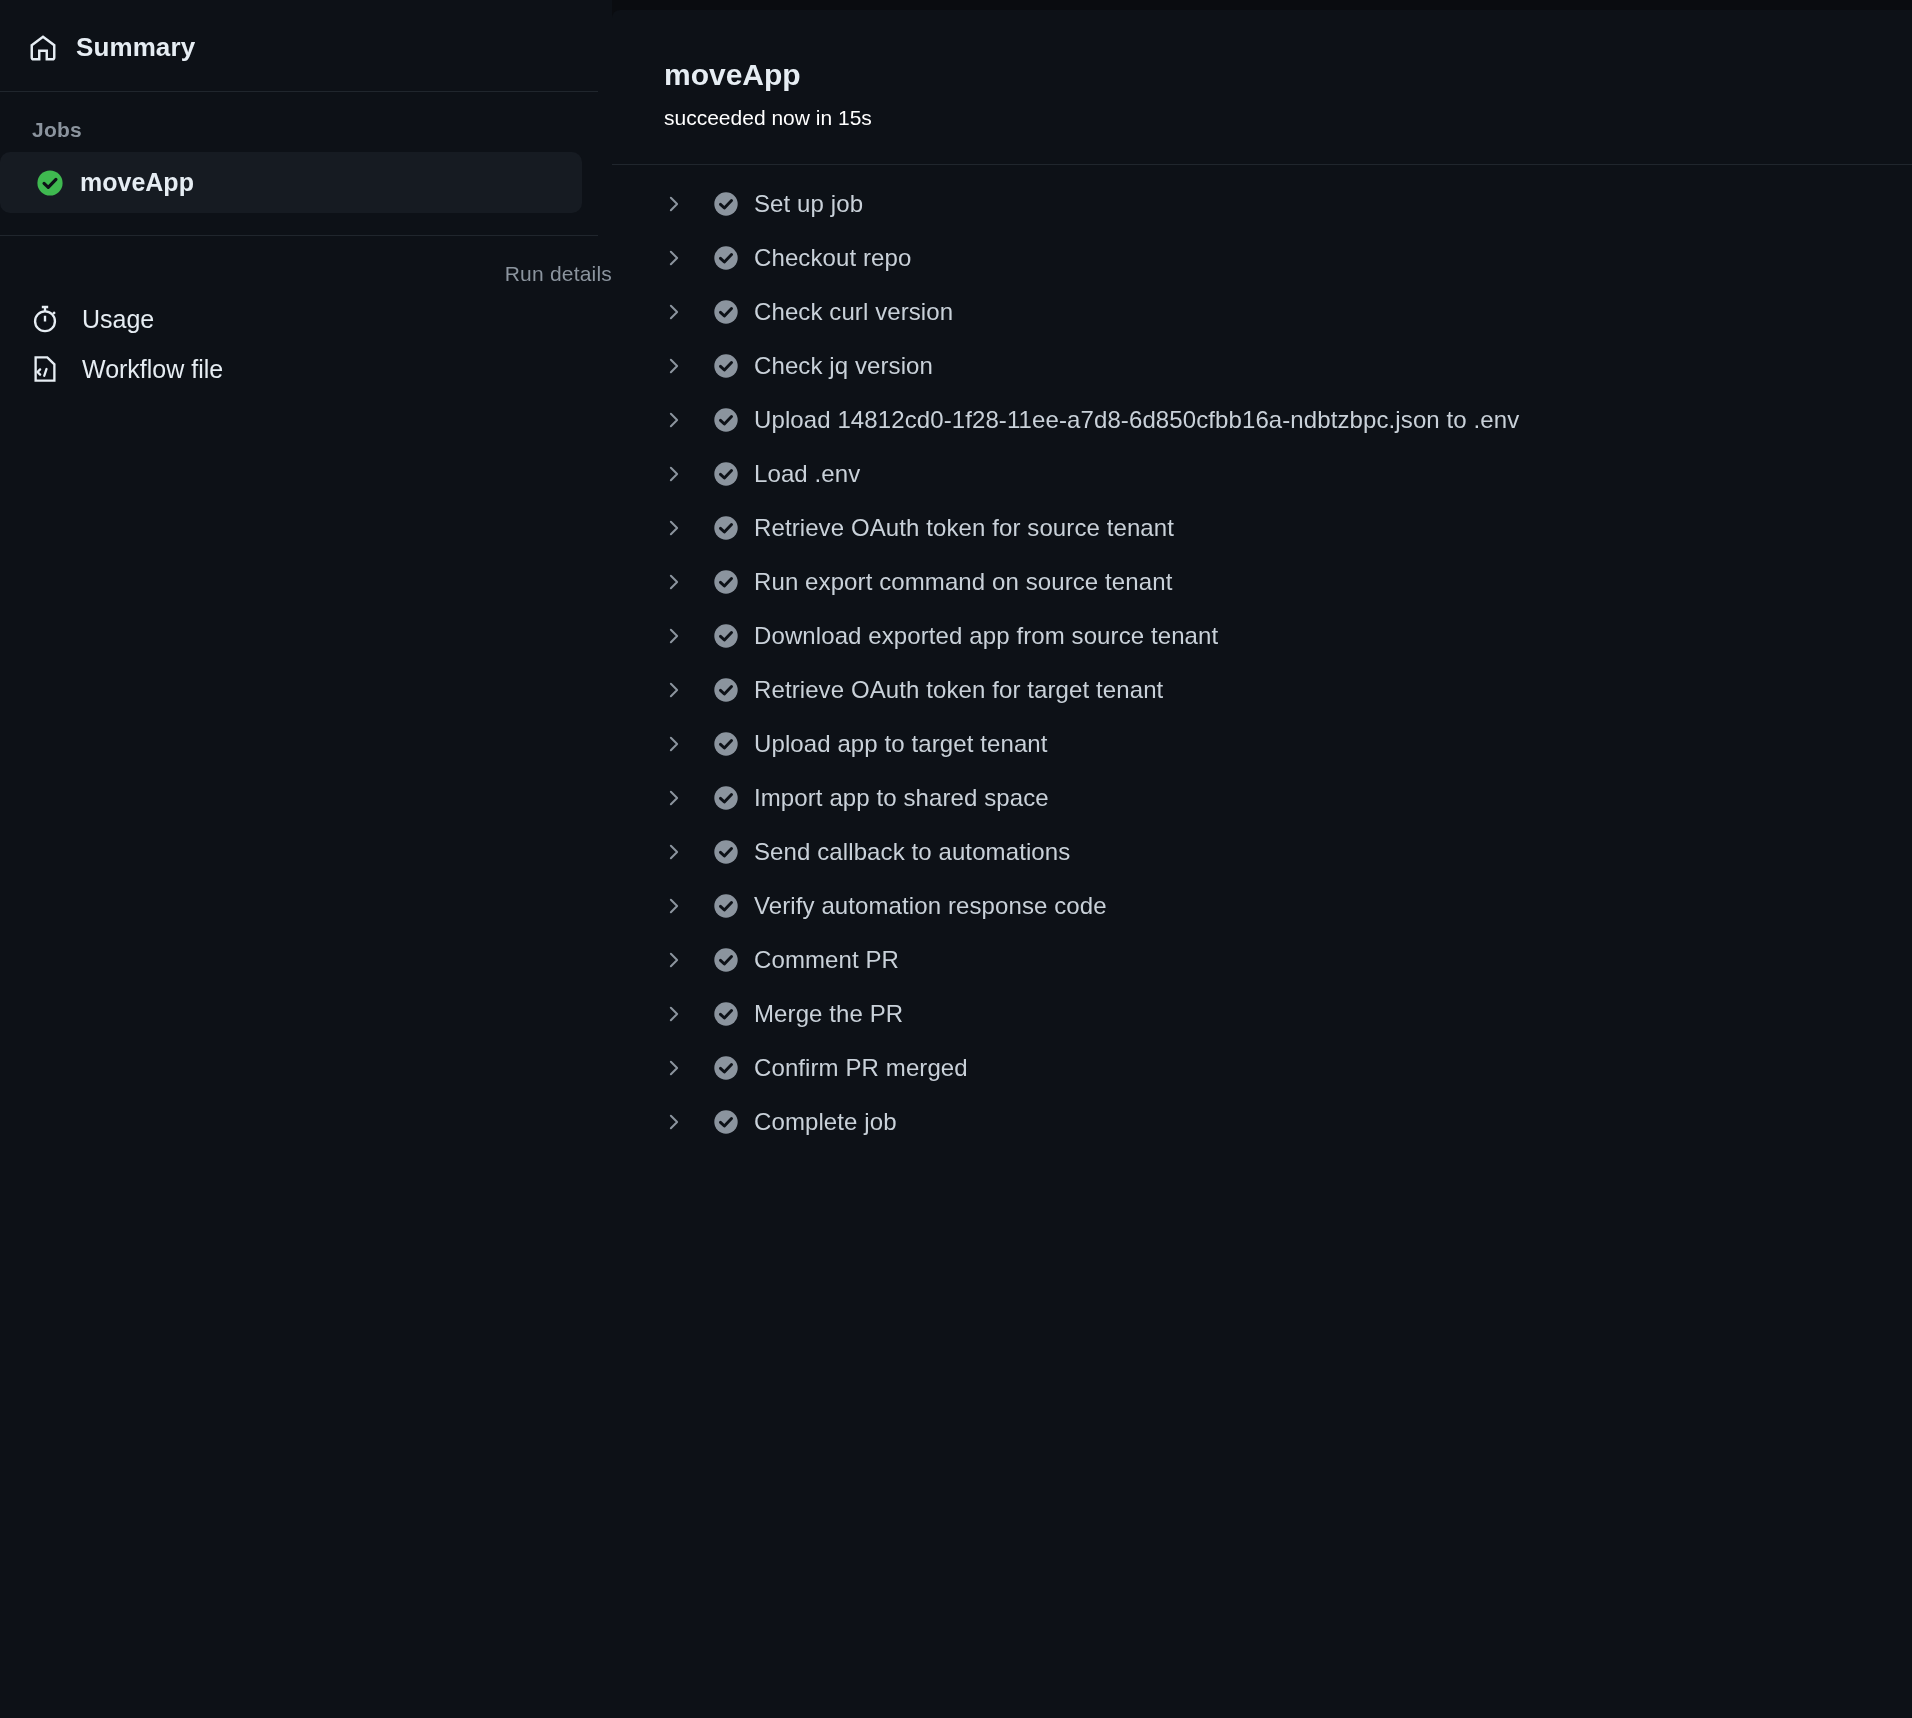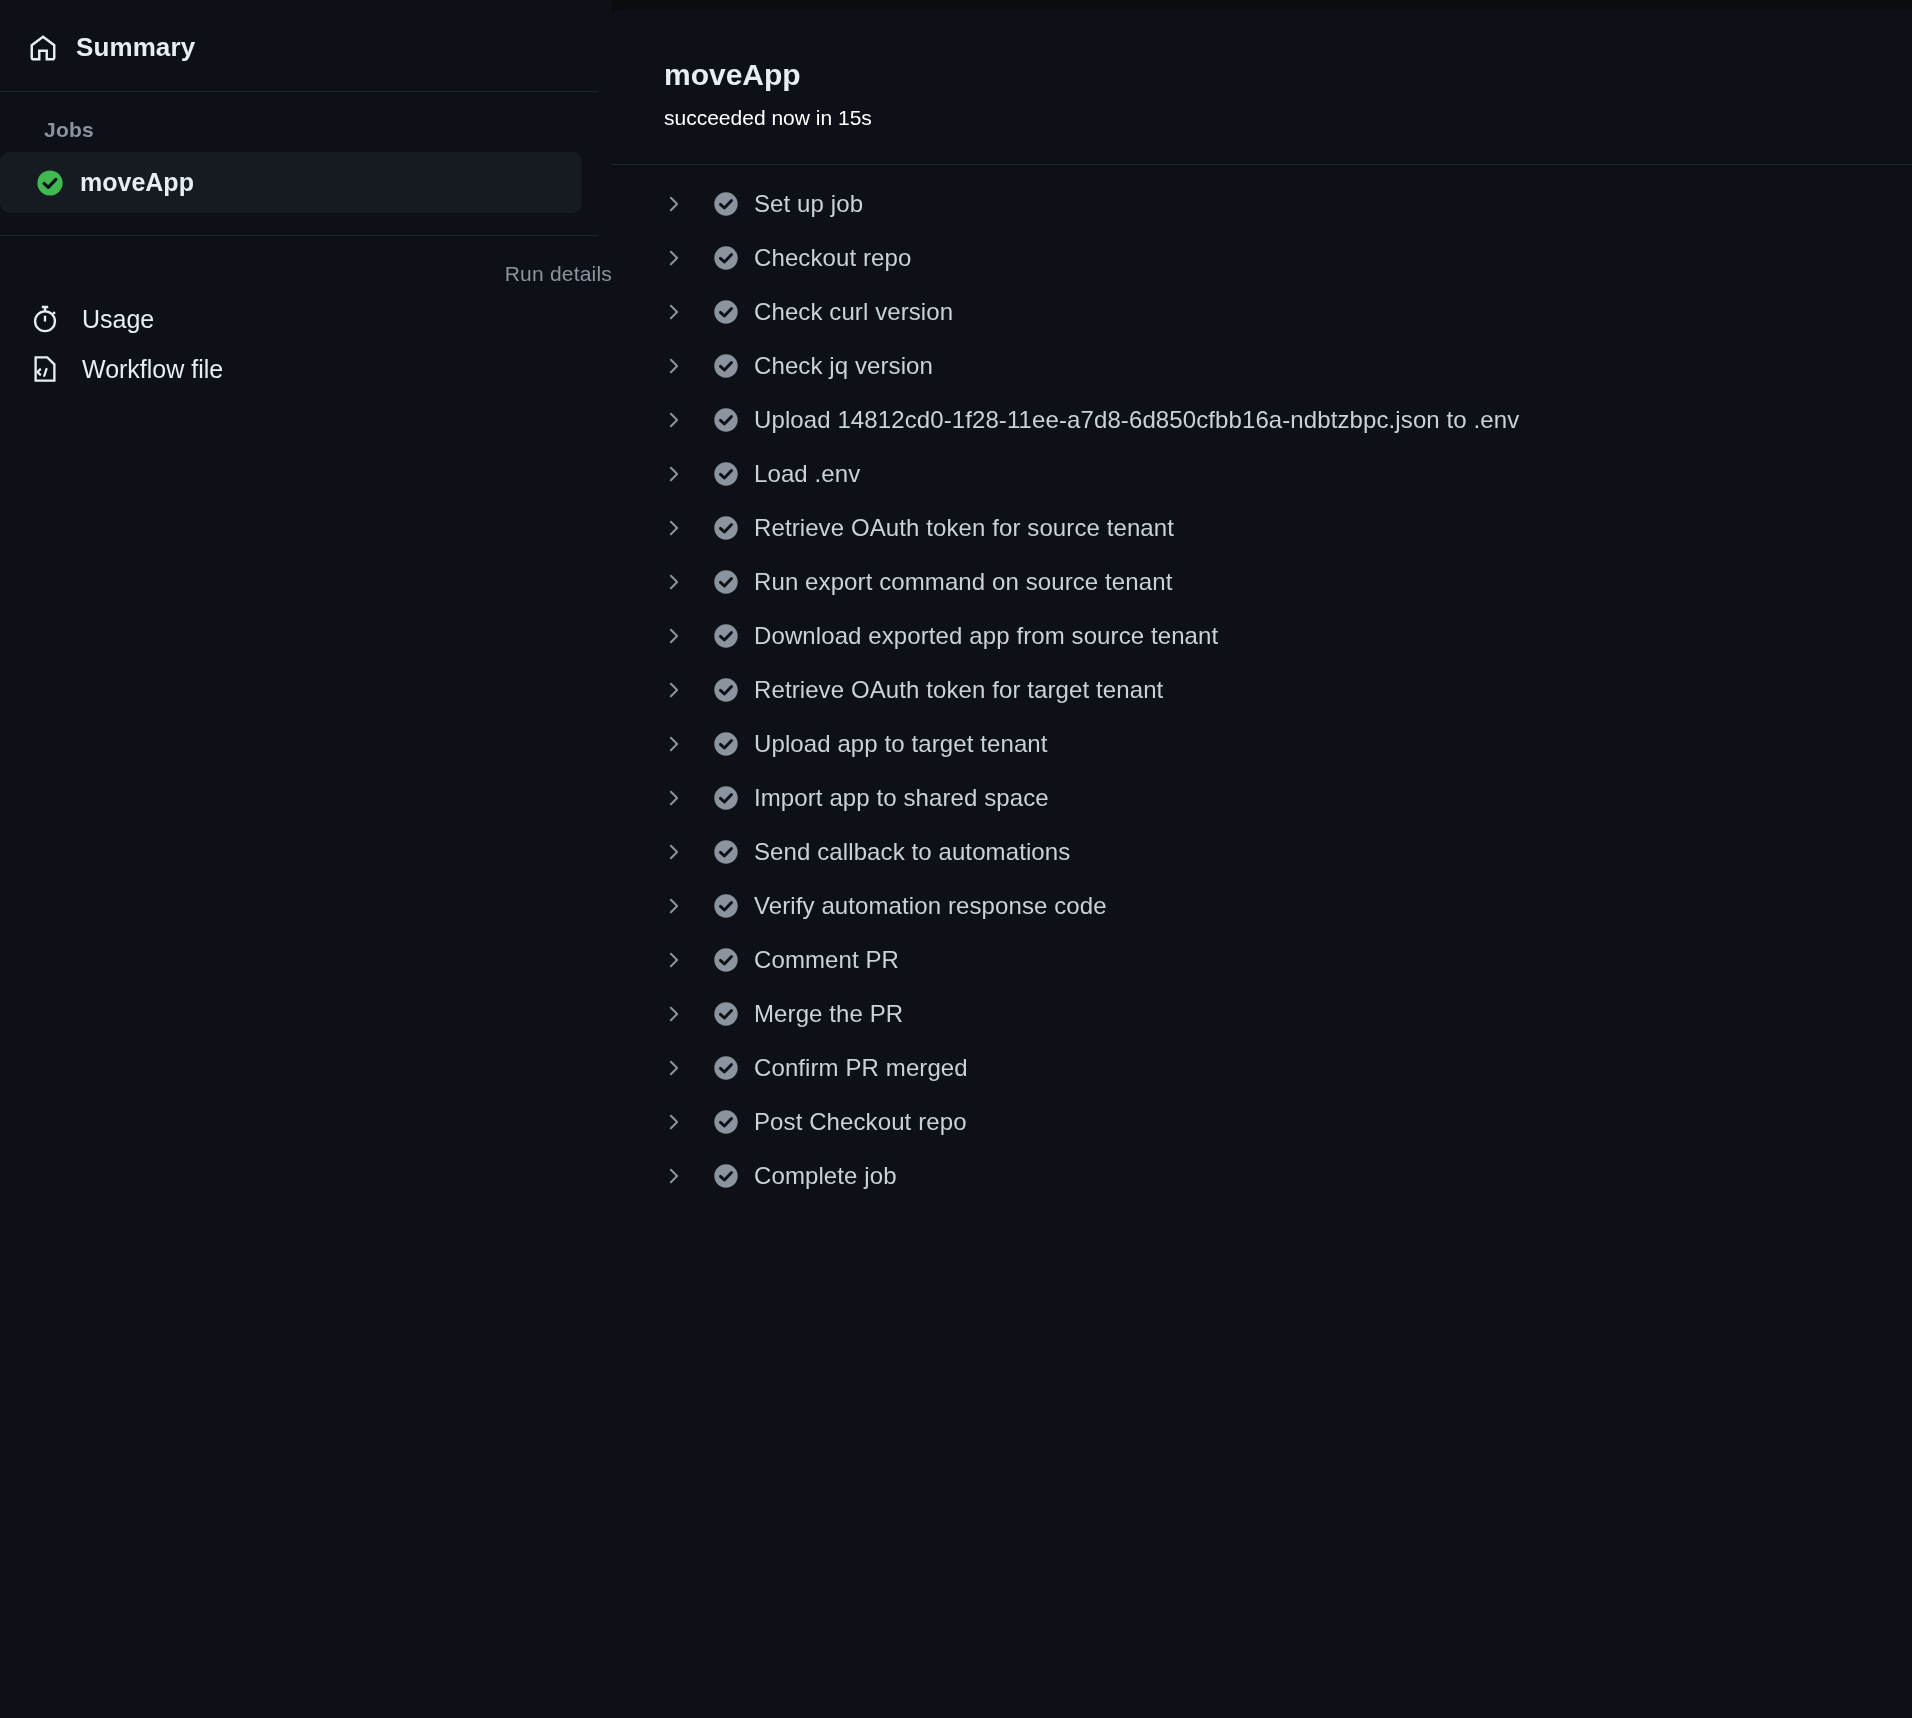--- a/index.html
+++ b/index.html
@@ -48,21 +48,21 @@
     font-weight: 600;
     color: #e6edf3;
     letter-spacing: 0.1px;
   }
   .icon-svg { display: block; }
 
   .jobs-header {
     font-size: 21px;
     font-weight: 700;
     color: #8b949e;
-    padding: 26px 0 10px 44px;
+    padding: 26px 0 10px 32px;
     letter-spacing: 0.2px;
   }
   .job-item {
     display: flex;
     align-items: center;
     gap: 16px;
     margin: 0 30px 0 0;
     padding: 16px 0 16px 36px;
     background: #161b22;
     border-radius: 10px;
@@ -472,32 +472,18 @@
             <svg class="icon-svg" width="20" height="20" viewBox="0 0 16 16" fill="none" stroke="#8b949e" stroke-width="1.6" stroke-linecap="round" stroke-linejoin="round">
               <path d="M5.5 3 10.5 8l-5 5"></path>
             </svg>
           </span>
           <span class="step-status">
             <svg class="icon-svg" width="26" height="26" viewBox="0 0 16 16">
               <circle cx="8" cy="8" r="7.2" fill="#8b949e"></circle>
               <path d="M4.6 8.2 7 10.5l4.4-4.6" fill="none" stroke="#0d1117" stroke-width="1.8" stroke-linecap="round" stroke-linejoin="round"></path>
             </svg>
           </span>
-          <span class="step-label">Post Checkout repo</span>
-        </div>
-        <div class="step-row">
-          <span class="chevron">
-            <svg class="icon-svg" width="20" height="20" viewBox="0 0 16 16" fill="none" stroke="#8b949e" stroke-width="1.6" stroke-linecap="round" stroke-linejoin="round">
-              <path d="M5.5 3 10.5 8l-5 5"></path>
-            </svg>
-          </span>
-          <span class="step-status">
-            <svg class="icon-svg" width="26" height="26" viewBox="0 0 16 16">
-              <circle cx="8" cy="8" r="7.2" fill="#8b949e"></circle>
-              <path d="M4.6 8.2 7 10.5l4.4-4.6" fill="none" stroke="#0d1117" stroke-width="1.8" stroke-linecap="round" stroke-linejoin="round"></path>
-            </svg>
-          </span>
           <span class="step-label">Complete job</span>
         </div>
       </div>
 
   </div>
 </div>
 
 </body></html>

